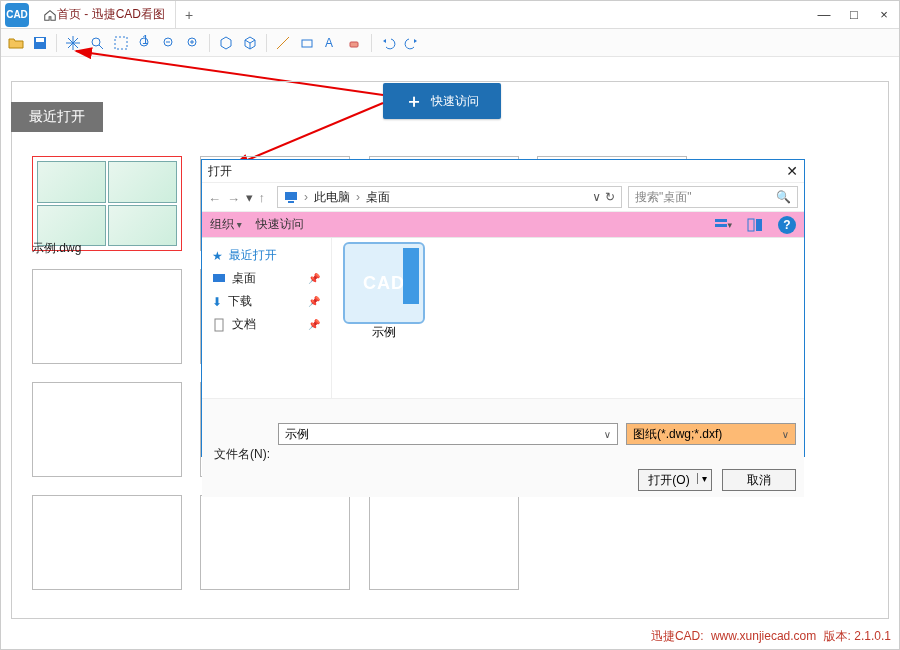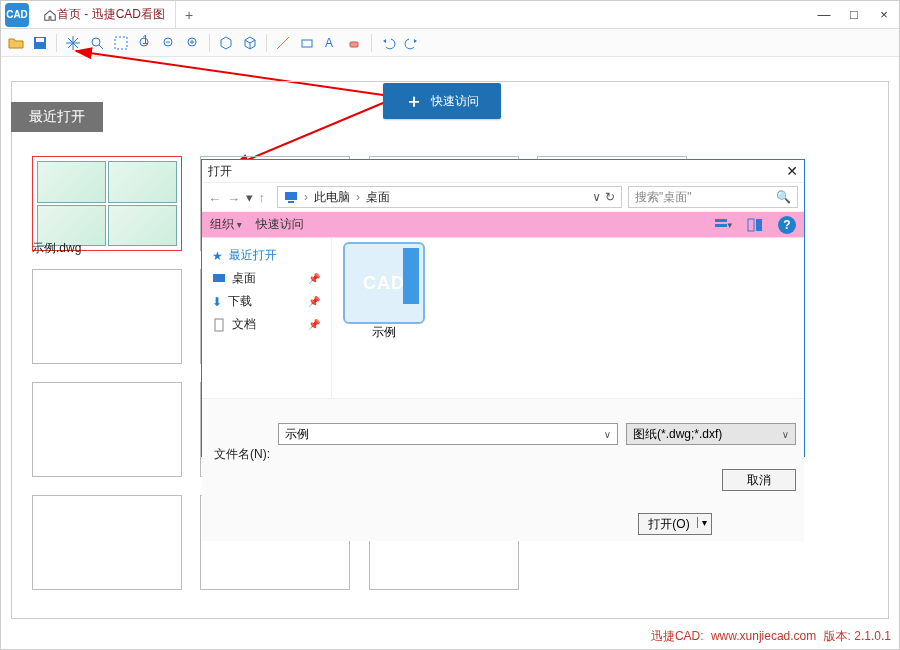--- a/index.html
+++ b/index.html
@@ -54,24 +54,24 @@
   .dlg-files { flex:1; padding:6px; display:flex; align-items:flex-start;}
   .file-tile { width:92px; text-align:center;}
   .file-tile.selected .ficon{ outline:2px solid #7db7e8; background:#dff0fb;}
   .ficon { width:78px; height:78px; margin:0 auto 2px; background:#1f7fd0; border-radius:4px; display:flex; flex-direction:column; align-items:center; justify-content:center; color:#fff; font-weight:bold; position:relative;}
   .ficon .cadtxt{ font-size:18px; letter-spacing:1px;}
   .ficon .ruler{ position:absolute; top:4px; right:4px; width:16px; height:56px; background:#3f9ae4;}
   .dlg-bottom { border-top:1px solid #eee; padding:6px 8px; background:#fafafa;}
   .row { display:flex; align-items:center; gap:8px; margin-bottom:6px;}
   .row label { color:#222; width:60px; text-align:right;margin-top:41px;}
   .row .txt { flex:1; height:22px; border:1px solid #999; background:#fff; padding:0 6px; display:flex; align-items:center;}
-  .row .sel { width:170px; height:22px; border:1px solid #999; background:#e5e5e5; padding:0 6px; display:flex; align-items:center; justify-content:space-between;}
+  .row .sel { width:170px; height:22px; border:1px solid #999; background:#fdba74; padding:0 6px; display:flex; align-items:center; justify-content:space-between;}
   .btnrow { display:flex; justify-content:flex-end; gap:10px;}
   .btn { height:22px; min-width:74px; border:1px solid #777; background:#f4f4f4; display:flex; align-items:center; justify-content:center; padding:0 8px;}
-  .btn.split { position:relative; padding-right:20px;margin-top:44px;}
+  .btn.split { position:relative; padding-right:20px;}
   .btn.split::after{content:"▾"; position:absolute; right:4px; top:3px; border-left:1px solid #777; padding-left:4px; font-size:10px;}
   
   .footer { position:absolute; right:8px; bottom:4px; color:#c0392b; font-size:12px;text-align:center;}
   
   .thumb.first .mini{position:absolute; inset:4px; display:grid; grid-template-columns:1fr 1fr; grid-template-rows:1fr 1fr; gap:2px;}
   .thumb.first .mini div{border:1px solid #7aa; background:linear-gradient(135deg,#e8f6ee,#cdeedd);}
 </style>
 </head>
 <body>
 

